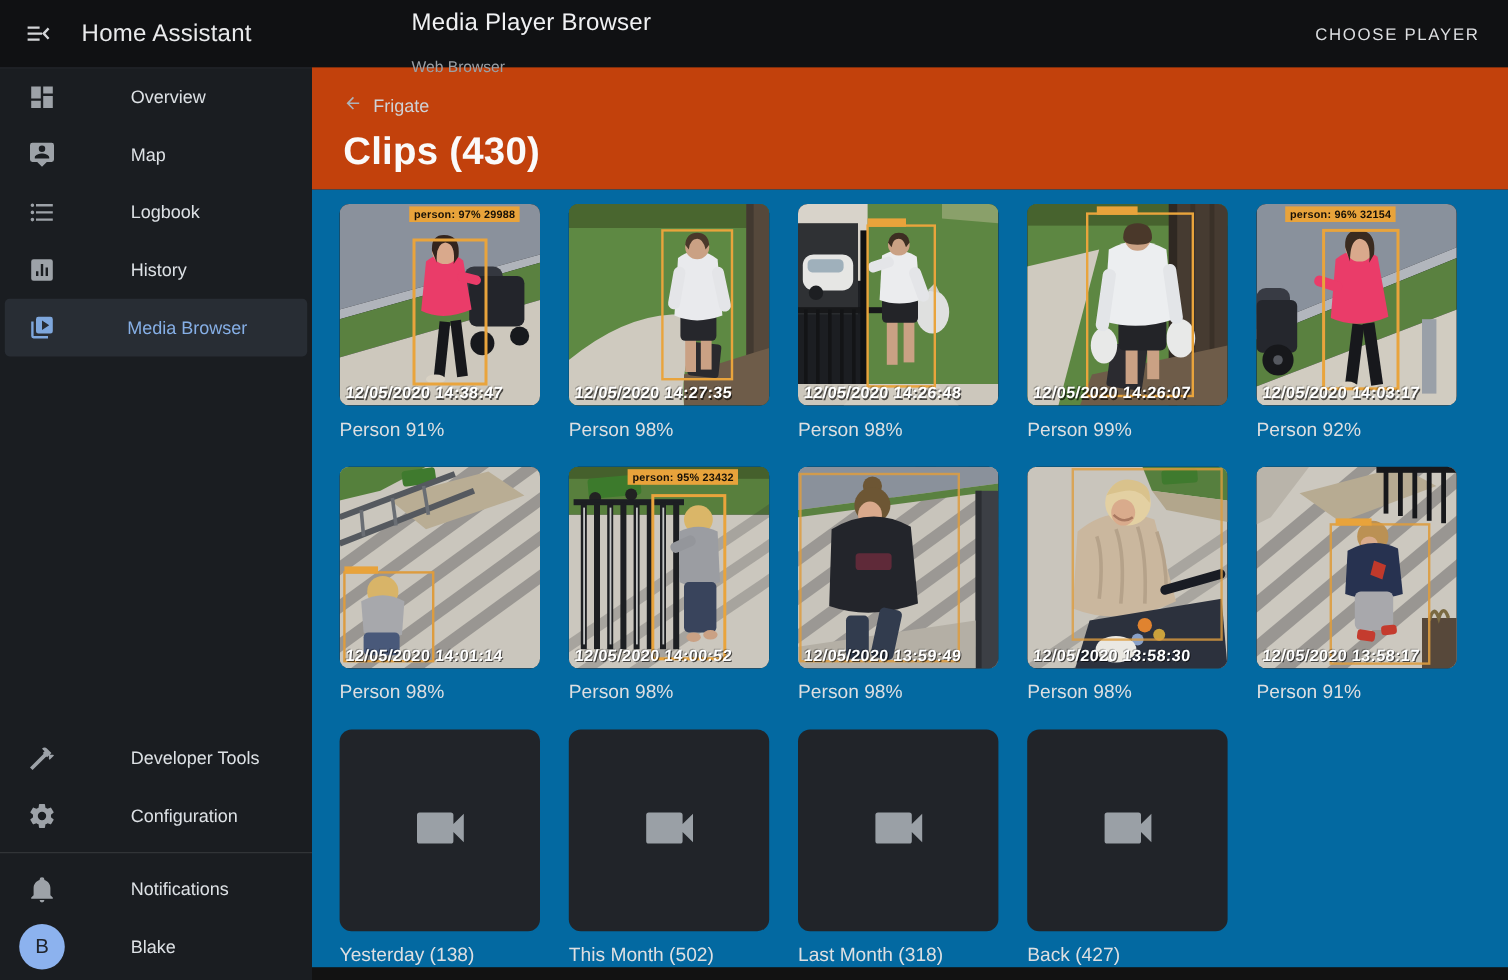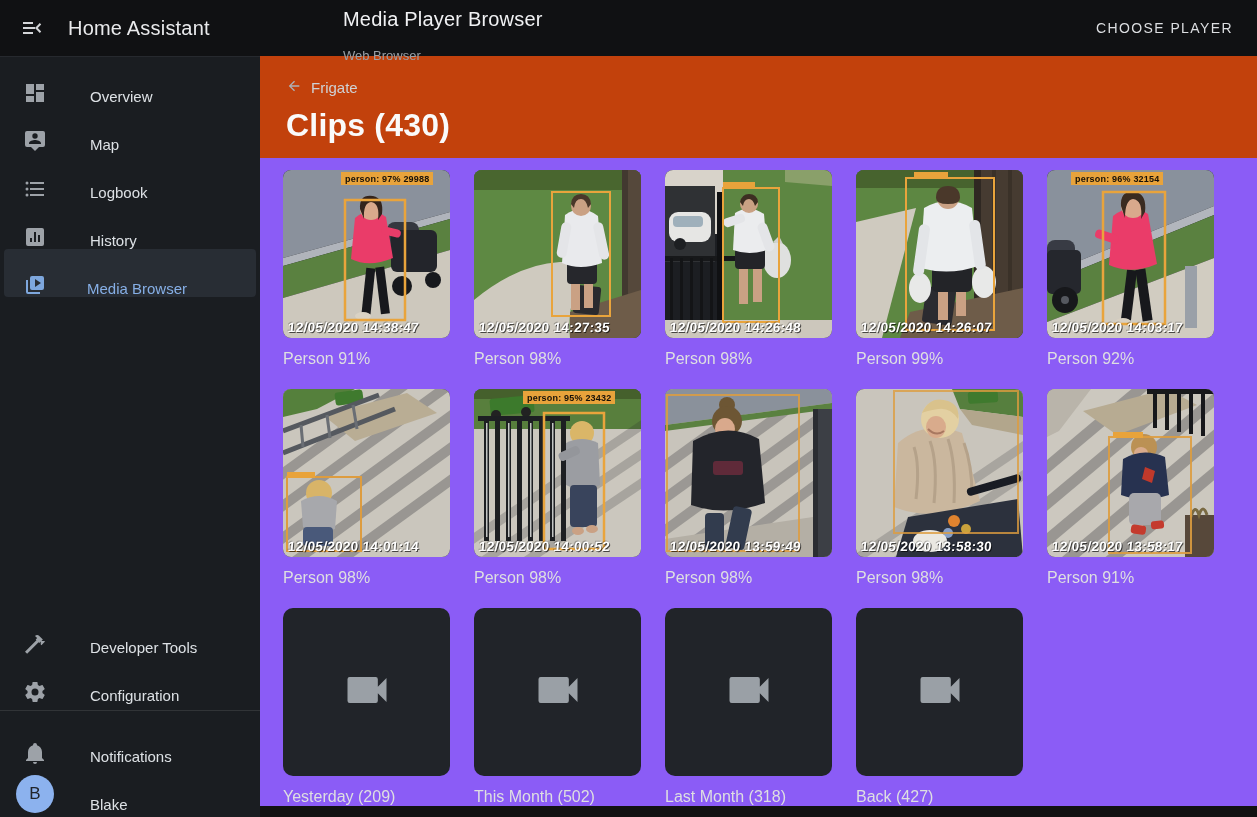--- a/index.html
+++ b/index.html
@@ -15,22 +15,22 @@
   .titleblock { position:absolute; left:343px; top:8px; }
   .titleblock .t1 { font-size:20px; font-weight:500; color:#f0f1f3; letter-spacing:.2px; }
   .titleblock .t2 { font-size:13px; font-weight:400; color:#9aa0a6; margin-top:17px; }
   .choose-player { position:absolute; right:14px; top:0; height:56px; border:none; background:transparent;
     color:#dcdee1; font-size:14px; font-weight:500; letter-spacing:1.4px; padding:10px 10px; cursor:pointer;
     font-family:"Liberation Sans", sans-serif; }
 
   
   .sidebar { position:fixed; top:56px; left:0; bottom:0; width:260px; background:#1a1d21;
     display:flex; flex-direction:column; z-index:20; border-top:1px solid #26292e; }
-  .nav-item { height:48px; display:flex; align-items:flex-end; margin:0 4px; border-radius:4px;
-    cursor:pointer; color:#dcе0e4; }
+  .nav-item { height:48px; display:flex; align-items:center; margin:0 4px; border-radius:4px;
+    cursor:pointer; color:#dcе0e4;gap:19px; }
   .nav-item .nicon { width:24px; height:24px; margin-left:19px; color:#9da2a8; flex:0 0 24px; }
   .nav-item .nlabel { margin-left:43px; font-size:15px; font-weight:500; color:#dde1e5; }
   .nav-item.selected { background:#282d34; }
   .nav-item.selected .nicon { color:#7ea7dd; }
   .nav-item.selected .nlabel { color:#86afe6;margin-left:40px; }
   .sidebar .spacer { flex:1; }
   .sidebar-divider { border-top:1px solid rgba(255,255,255,.10); margin:6px 0 6px 0; }
   .avatar { width:38px; height:38px; border-radius:50%; background:#8cb2ee; color:#20242b;
     display:flex; align-items:center; justify-content:center; font-size:17px; font-weight:500;
     margin-left:12px; flex:0 0 38px; }
@@ -38,21 +38,21 @@
   .nav-item .nicon svg, .menu-btn svg { width:24px; height:24px; display:block; }
 
   
   .main { position:absolute; left:260px; top:56px; width:997px; height:761px; }
   .page-header { background:#c2410c; height:102px; padding:22px 24px 0 26px; }
   .breadcrumb { display:inline-flex; align-items:center; gap:9px; color:#cfd2d6; font-size:15px;
     cursor:pointer; }
   .breadcrumb svg { width:16px; height:16px; color:#aeb2b8; }
   .page-title { margin-top:9px; font-size:32px; font-weight:700; color:#fafafa; letter-spacing:.2px; }
   .grid { padding:12px 24px 0 23px; display:grid; grid-template-columns:repeat(5,167px);
-    column-gap:24px; row-gap:21px; background:#8b5cf6; }
+    column-gap:24px; row-gap:21px; background:#0369a1; }
   .card { width:167px; cursor:pointer; }
   .thumb { position:relative; width:167px; height:168px; border-radius:8px; overflow:hidden;
     background:#1c1e22; }
   .thumb svg.scene { position:absolute; inset:0; width:100%; height:100%; display:block; }
   .ts { position:absolute; left:5px; bottom:3px; color:#ffffff; font-size:13.5px; font-weight:700;
     letter-spacing:.3px; transform:skewX(-5deg); white-space:nowrap;
     text-shadow:1px 1px 0 rgba(0,0,0,.65), -1px -1px 0 rgba(0,0,0,.25); }
   .chip { position:absolute; top:2px; background:#e8a33b; color:#161007; font-size:9px;
     font-weight:700; padding:2px 4px 1px 4px; white-space:nowrap; letter-spacing:.2px; }
   .caption { margin-top:12px; font-size:16px; color:#dedfe1; font-weight:400; }
@@ -500,21 +500,21 @@
 
 
     <div class="card">
       <div class="folder-thumb">
         <span>
           <svg viewBox="0 0 24 24" fill="currentColor" width="52" height="52">
               <path d="M17,10.5V7A1,1 0 0,0 16,6H4A1,1 0 0,0 3,7V17A1,1 0 0,0 4,18H16A1,1 0 0,0 17,17V13.5L21,17.5V6.5L17,10.5Z"></path>
             </svg>
         </span>
       </div>
-      <div class="caption">Yesterday (209)</div>
+      <div class="caption">Yesterday (138)</div>
     </div>
 
     <div class="card">
       <div class="folder-thumb">
         <span>
           <svg viewBox="0 0 24 24" fill="currentColor" width="52" height="52">
               <path d="M17,10.5V7A1,1 0 0,0 16,6H4A1,1 0 0,0 3,7V17A1,1 0 0,0 4,18H16A1,1 0 0,0 17,17V13.5L21,17.5V6.5L17,10.5Z"></path>
             </svg>
         </span>
       </div>

